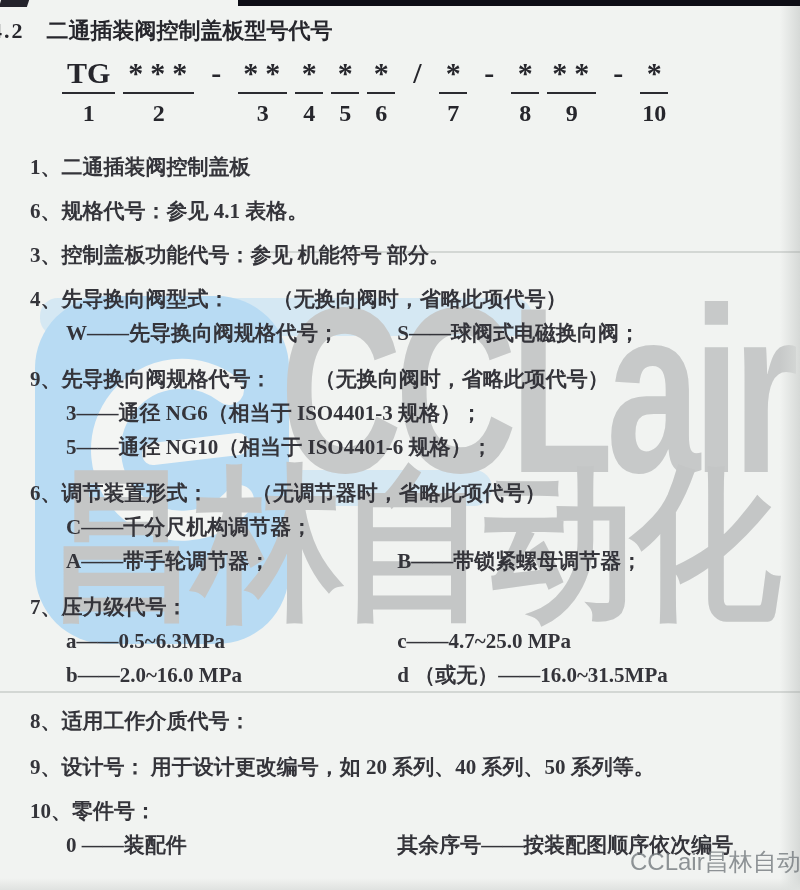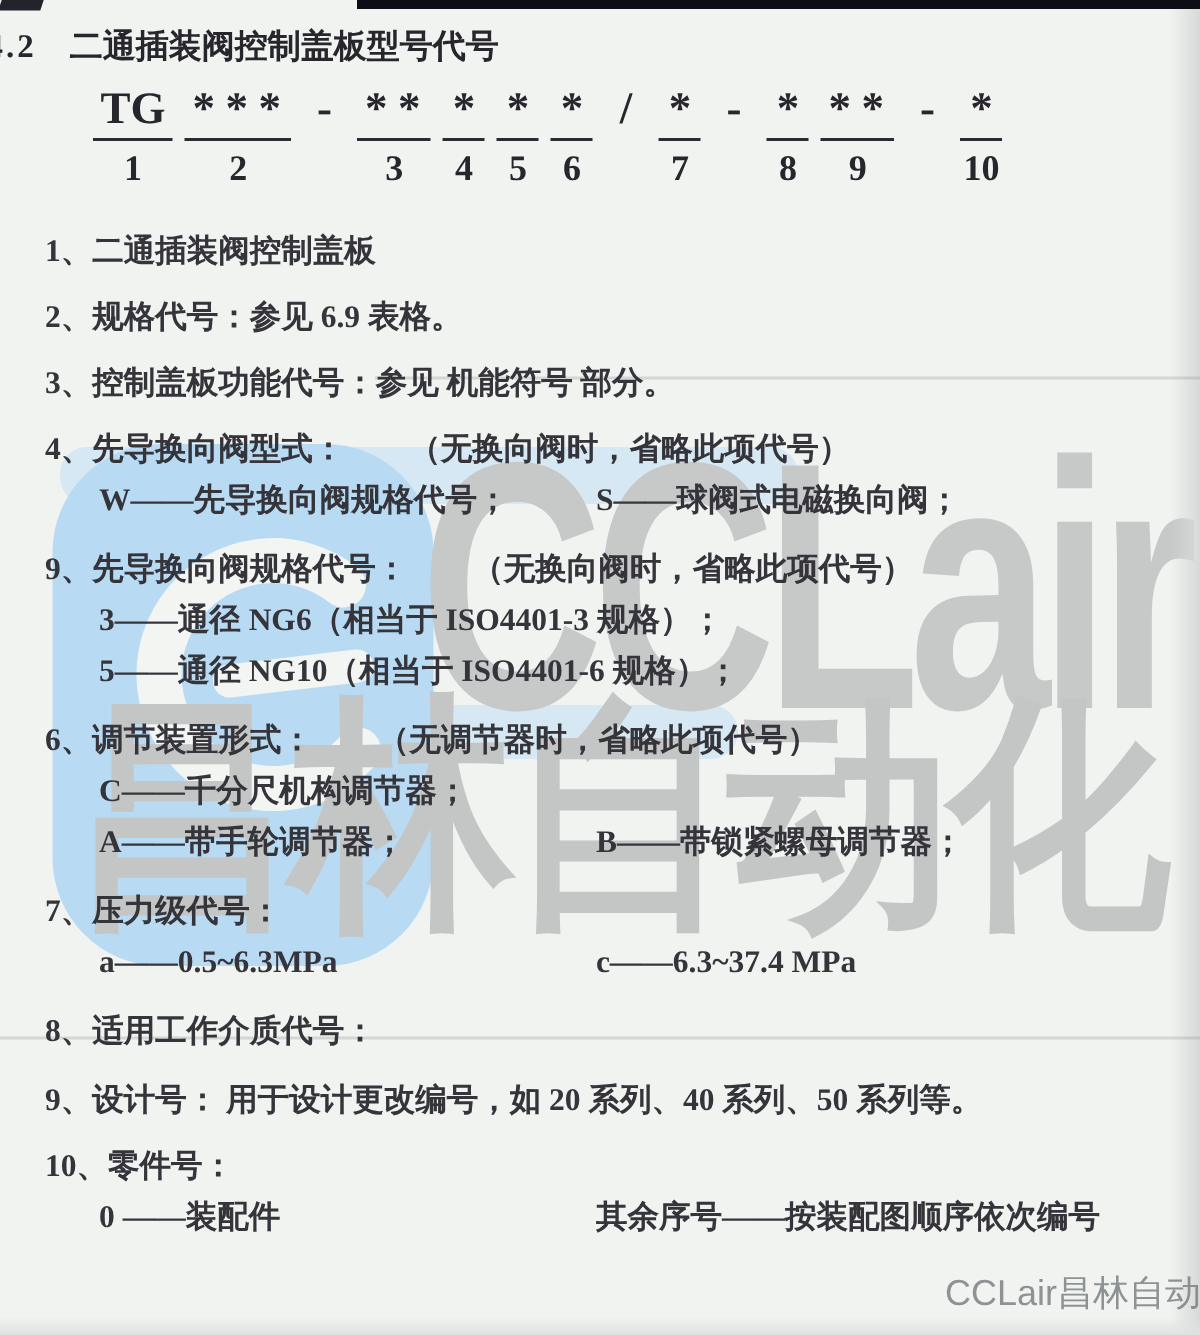--- a/index.html
+++ b/index.html
@@ -139,21 +139,21 @@
       </div>
     </div>
 
     <div class="list">
 
       <div class="item">
         <div class="item-head"><span>1、二通插装阀控制盖板</span></div>
       </div>
 
       <div class="item">
-        <div class="item-head"><span>2、规格代号：参见 6.9 表格。</span></div>
+        <div class="item-head"><span>6、规格代号：参见 4.1 表格。</span></div>
       </div>
 
       <div class="item">
         <div class="item-head"><span>3、控制盖板功能代号：参见 机能符号 部分。</span></div>
       </div>
 
       <div class="item multi">
         <div class="item-head">
           <span>4、先导换向阀型式：</span>
           <span class="note">（无换向阀时，省略此项代号）</span>
@@ -188,21 +188,25 @@
         <div class="sub">
           <span class="col1">A——带手轮调节器；</span>
           <span>B——带锁紧螺母调节器；</span>
         </div>
       </div>
 
       <div class="item multi">
         <div class="item-head"><span>7、压力级代号：</span></div>
         <div class="sub">
           <span class="col1">a——0.5~6.3MPa</span>
-          <span>c——6.3~37.4 MPa</span>
+          <span>c——4.7~25.0 MPa</span>
+        </div>
+        <div class="sub">
+          <span class="col1">b——2.0~16.0 MPa</span>
+          <span>d （或无）——16.0~31.5MPa</span>
         </div>
       </div>
 
       <div class="item multi">
         <div class="item-head"><span>8、适用工作介质代号：</span></div>
       </div>
 
       <div class="item">
         <div class="item-head"><span>9、设计号： 用于设计更改编号，如 20 系列、40 系列、50 系列等。</span></div>
       </div>

